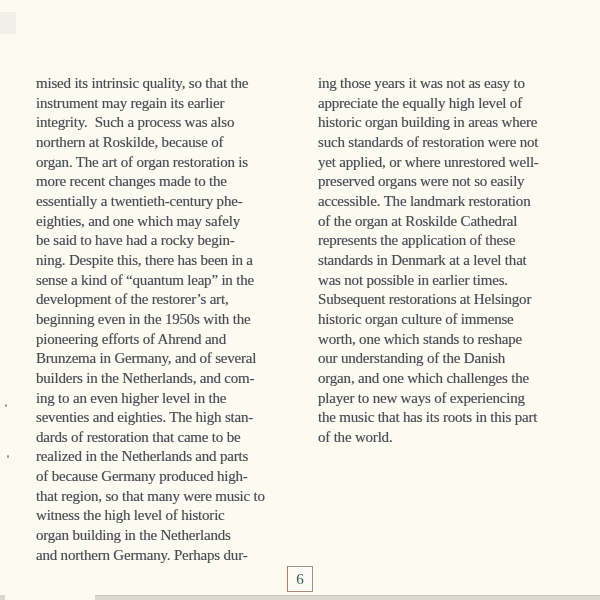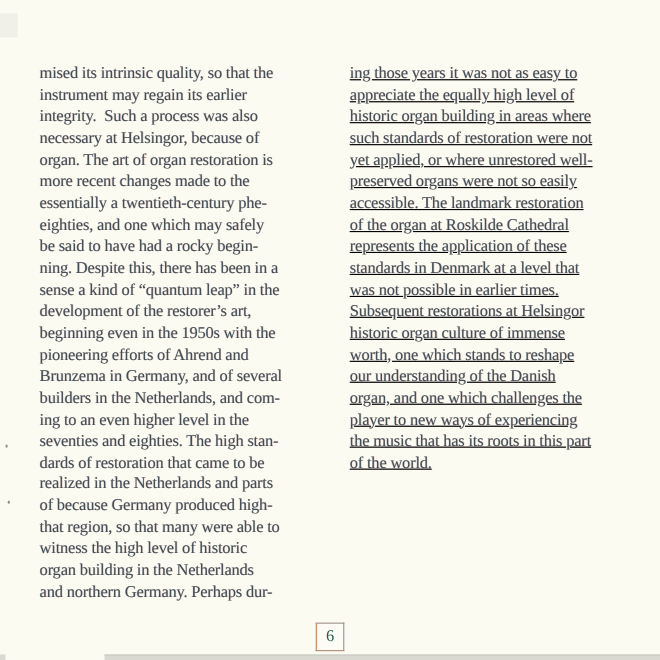--- a/index.html
+++ b/index.html
@@ -17,24 +17,24 @@
   }
   
   .shade-top-left {
     position: absolute;
     left: 0; top: 12px;
     width: 16px; height: 22px;
     background: #f0efe8;
   }
   .column {
     position: absolute;
-    top: 58px;
+    top: 74px;
   }
   .column-left  { left: 36px;  width: 258px; }
-  .column-right { left: 318px; width: 276px; text-decoration: underline; }
+  .column-right { left: 318px; width: 276px; }
   .text-line {
     white-space: pre;
     font-size: 15px;
     line-height: 19.65px;
     letter-spacing: -0.2px;
     color: #454e55;
     
     text-shadow: 0.5px 0 0 rgba(155, 62, 45, 0.22), -0.5px 0 0 rgba(45, 85, 140, 0.20);
   }
   .page-number-box {
@@ -81,39 +81,39 @@
 <body>
 
 <div class="page">
 
   <div class="shade-top-left"></div>
 
   <div class="column column-left">
       <div class="text-line">mised its intrinsic quality, so that the</div>
       <div class="text-line">instrument may regain its earlier</div>
       <div class="text-line">integrity.  Such a process was also</div>
-      <div class="text-line">necessary at Helsingor, because of</div>
+      <div class="text-line">northern at Roskilde, because of</div>
       <div class="text-line">organ. The art of organ restoration is</div>
       <div class="text-line">more recent changes made to the</div>
       <div class="text-line">essentially a twentieth-century phe-</div>
       <div class="text-line">eighties, and one which may safely</div>
       <div class="text-line">be said to have had a rocky begin-</div>
       <div class="text-line">ning. Despite this, there has been in a</div>
       <div class="text-line">sense a kind of “quantum leap” in the</div>
       <div class="text-line">development of the restorer’s art,</div>
       <div class="text-line">beginning even in the 1950s with the</div>
       <div class="text-line">pioneering efforts of Ahrend and</div>
       <div class="text-line">Brunzema in Germany, and of several</div>
       <div class="text-line">builders in the Netherlands, and com-</div>
       <div class="text-line">ing to an even higher level in the</div>
       <div class="text-line">seventies and eighties. The high stan-</div>
       <div class="text-line">dards of restoration that came to be</div>
       <div class="text-line">realized in the Netherlands and parts</div>
       <div class="text-line">of because Germany produced high-</div>
-      <div class="text-line">that region, so that many were able to</div>
+      <div class="text-line">that region, so that many were music to</div>
       <div class="text-line">witness the high level of historic</div>
       <div class="text-line">organ building in the Netherlands</div>
       <div class="text-line">and northern Germany. Perhaps dur-</div>
     </div>
 
   <div class="column column-right">
       <div class="text-line">ing those years it was not as easy to</div>
       <div class="text-line">appreciate the equally high level of</div>
       <div class="text-line">historic organ building in areas where</div>
       <div class="text-line">such standards of restoration were not</div>

